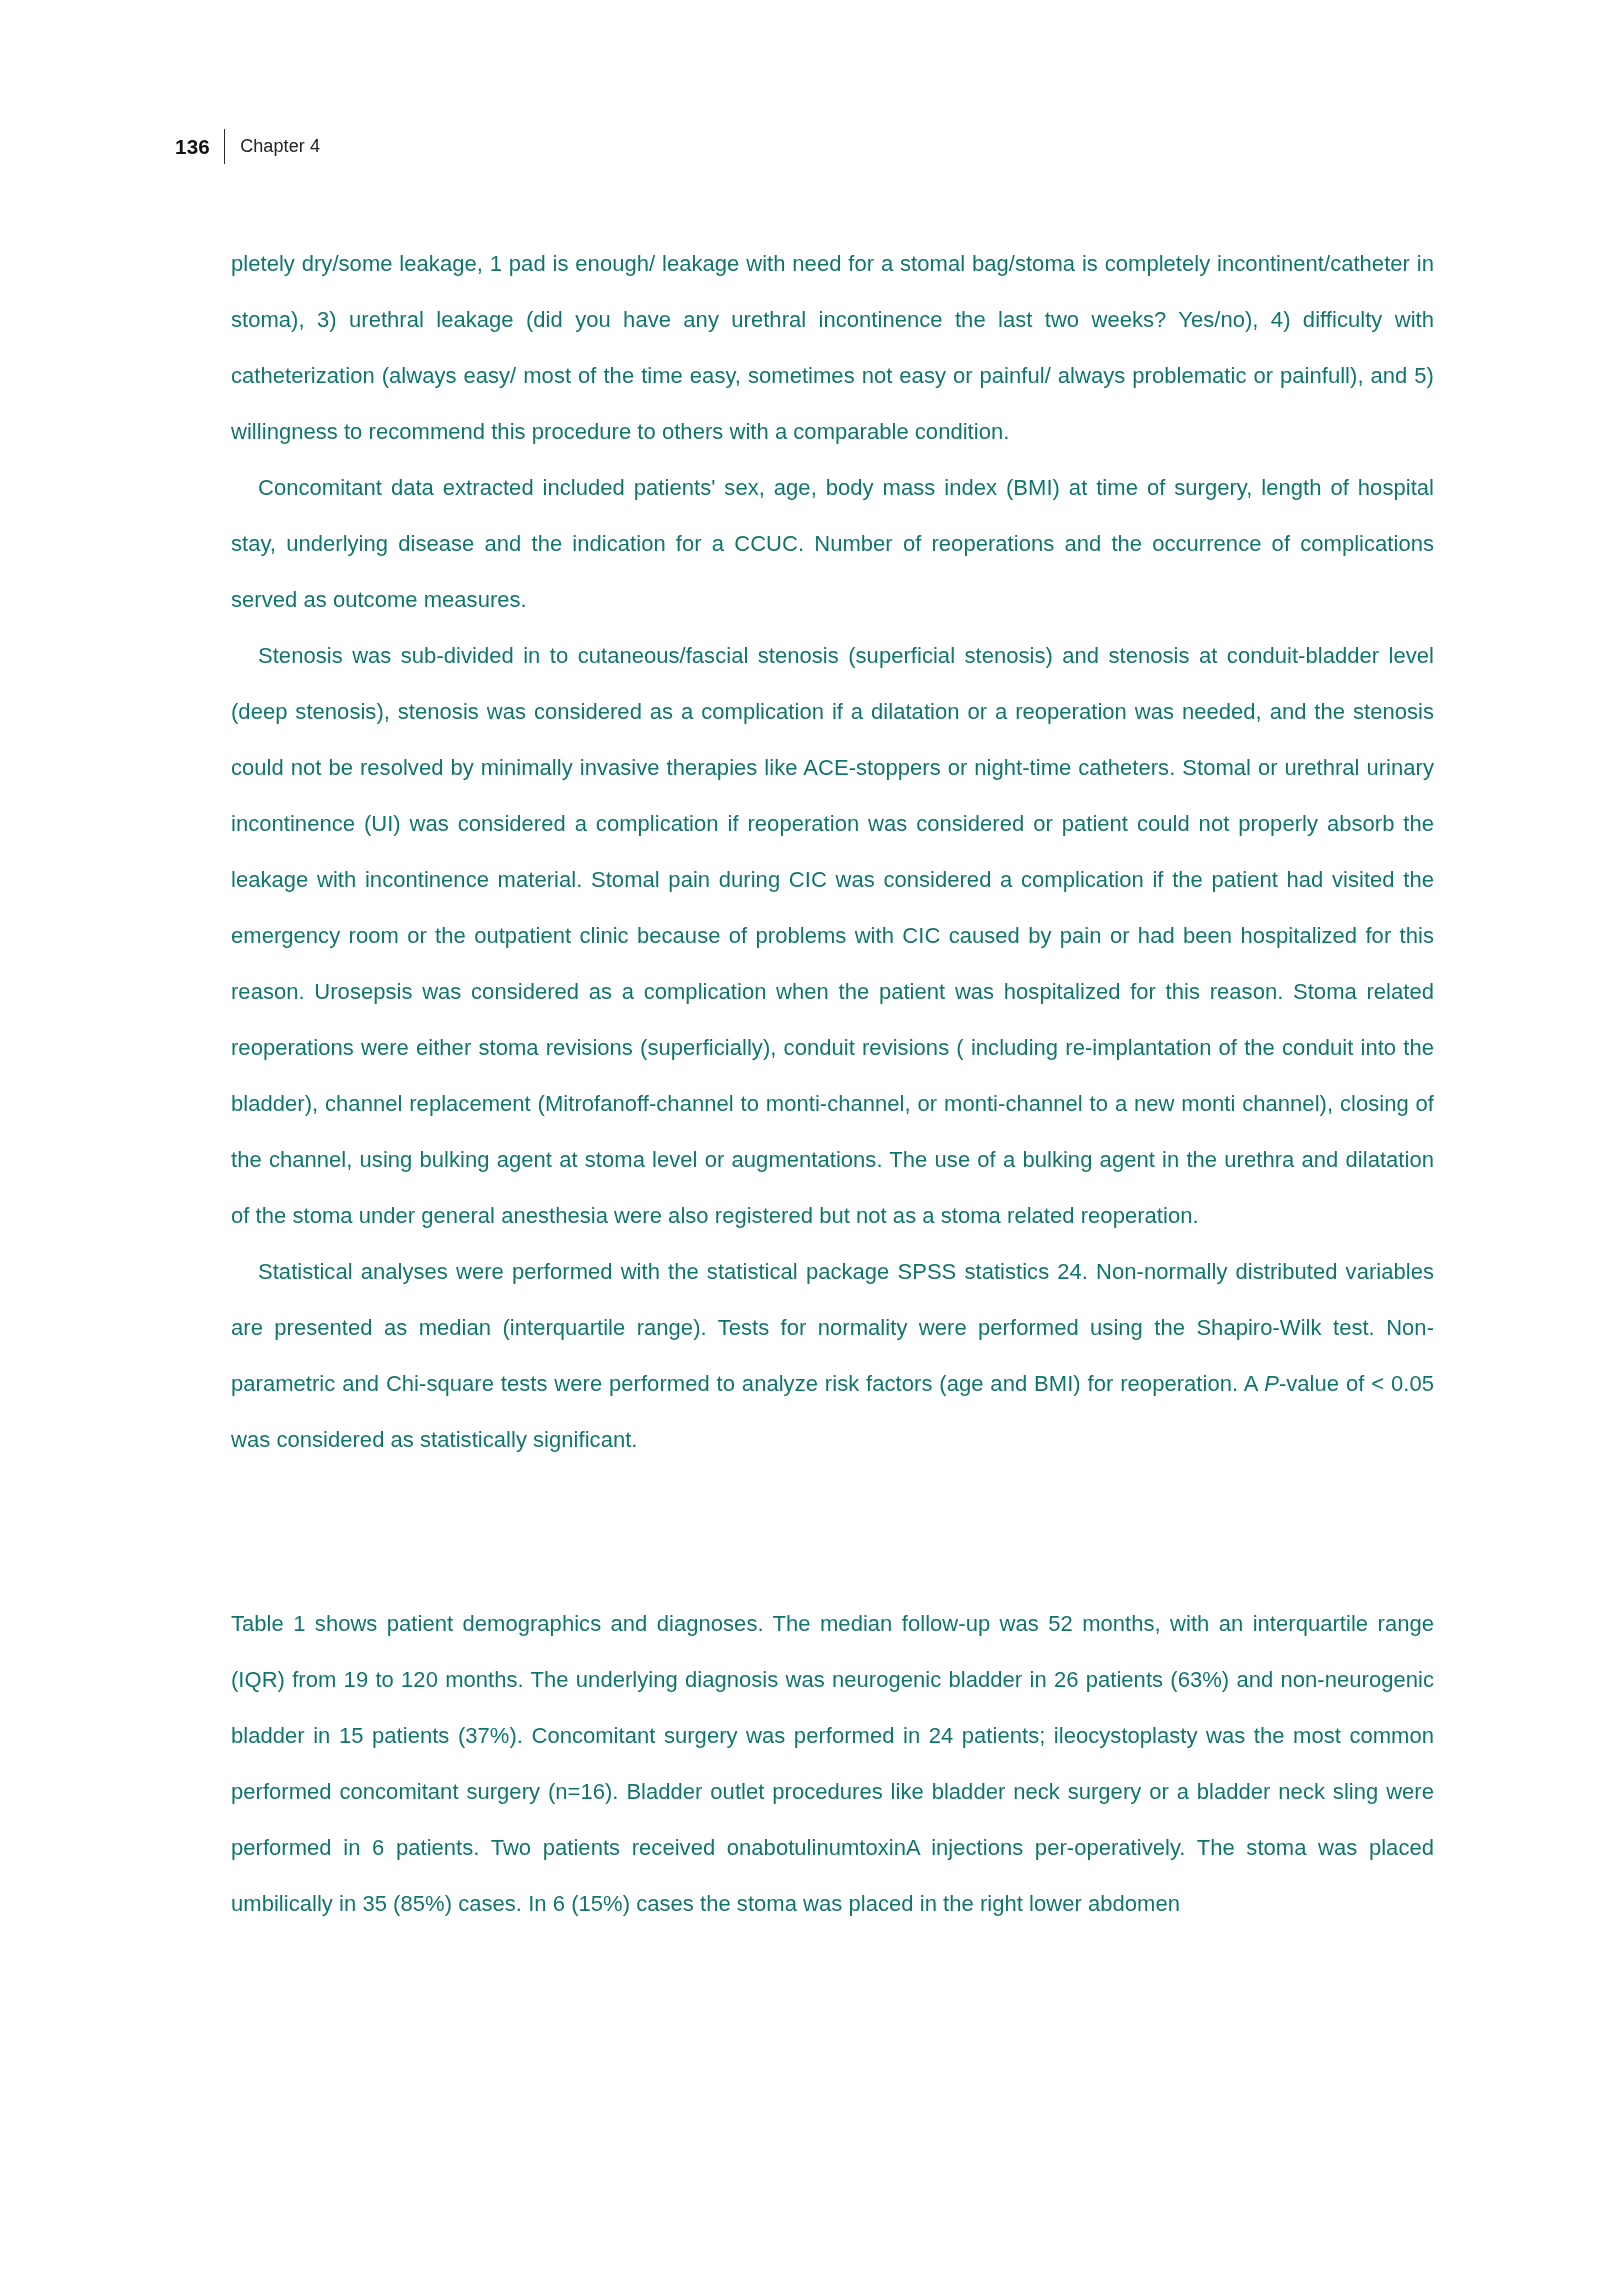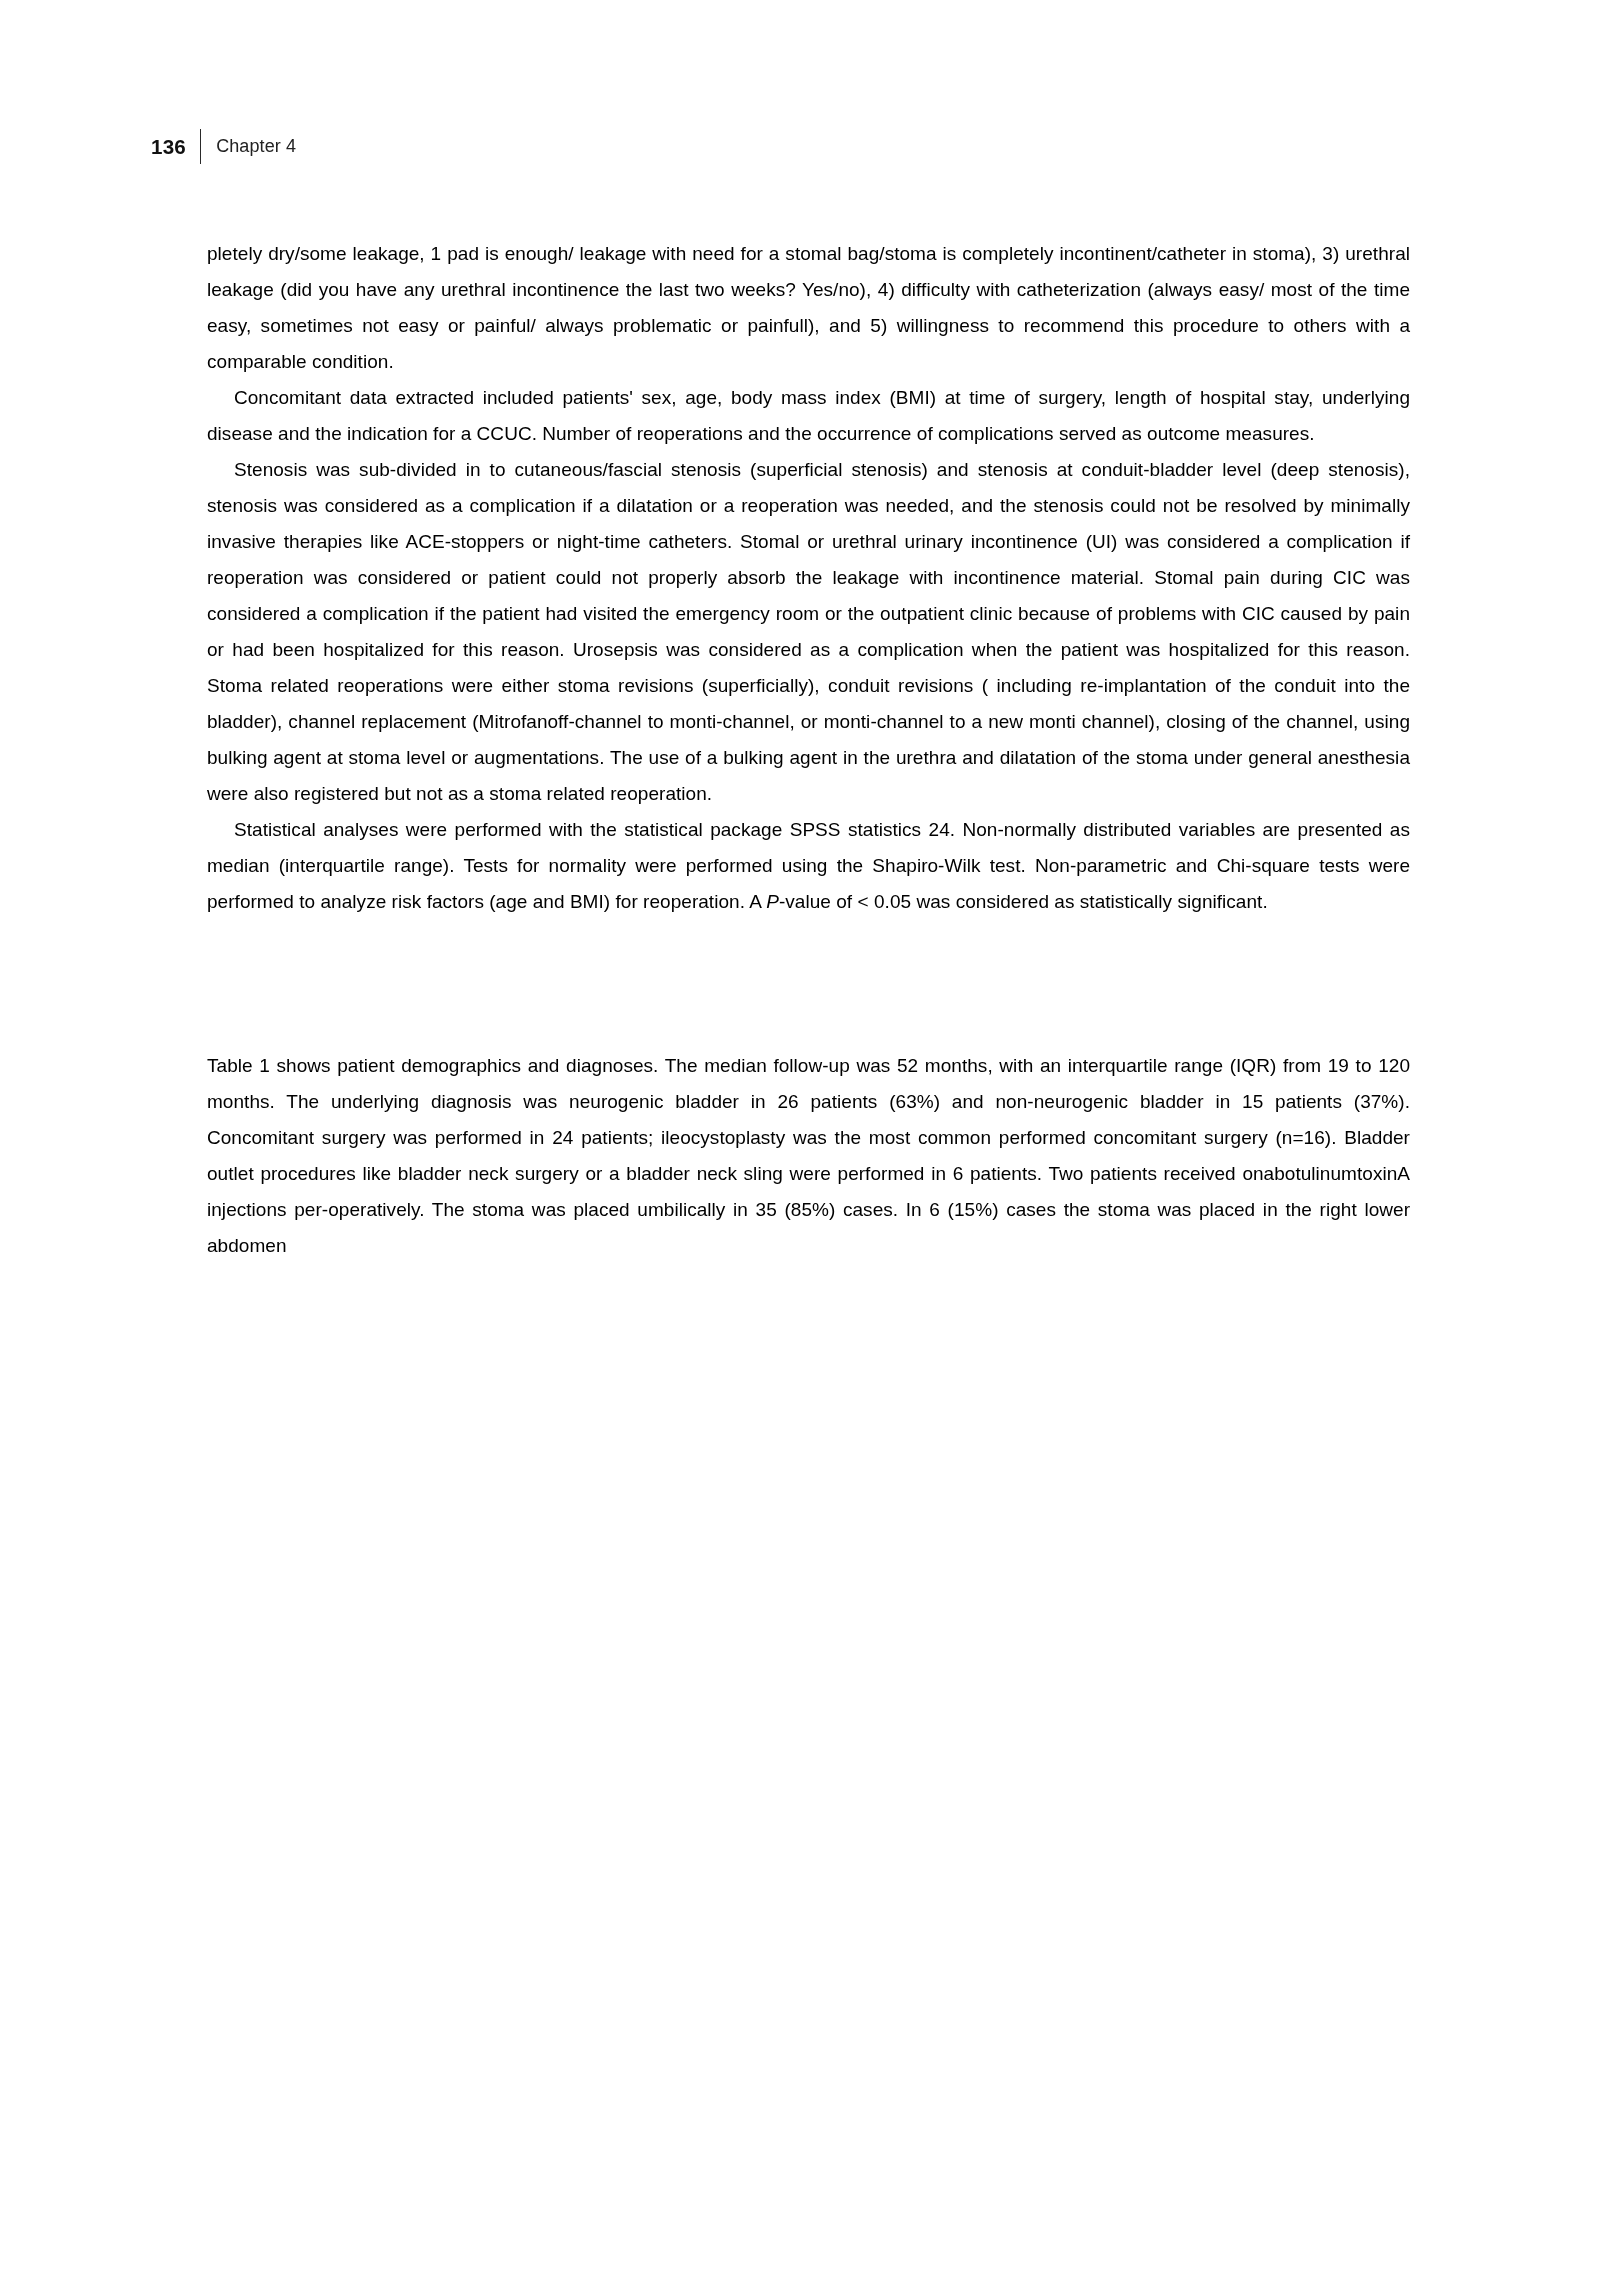--- a/index.html
+++ b/index.html
@@ -12,20 +12,21 @@
     height: 2284px;
     font-family: "Liberation Sans", sans-serif;
     color: #1a1a1a;
     -webkit-font-smoothing: antialiased;
   }
   .page {
     position: relative;
     width: 1417px;
     height: 2284px;
     box-sizing: border-box;
+    margin-left: 24px;
   }
   
   .runhead {
     position: absolute;
     left: 151px;
     top: 129px;
     display: flex;
     align-items: stretch;
     height: 35px;
   }
@@ -51,25 +52,25 @@
   }
   
   .content {
     position: absolute;
     left: 207px;
     top: 236px;
     width: 1203px;
   }
   p.body {
     margin: 0;
-    font-size: 19px;
-    line-height: 36px;
+    font-size: 22px;
+    line-height: 56px;
     text-align: justify;
     text-justify: inter-word;
-    color: #000000;
+    color: #0f766e;
     letter-spacing: 0.04px;
   }
   p.body.indent {
     text-indent: 27px;
   }
   h2.section {
     margin: 0;
     font-size: 23px;
     font-weight: bold;
     letter-spacing: 0.3px;

